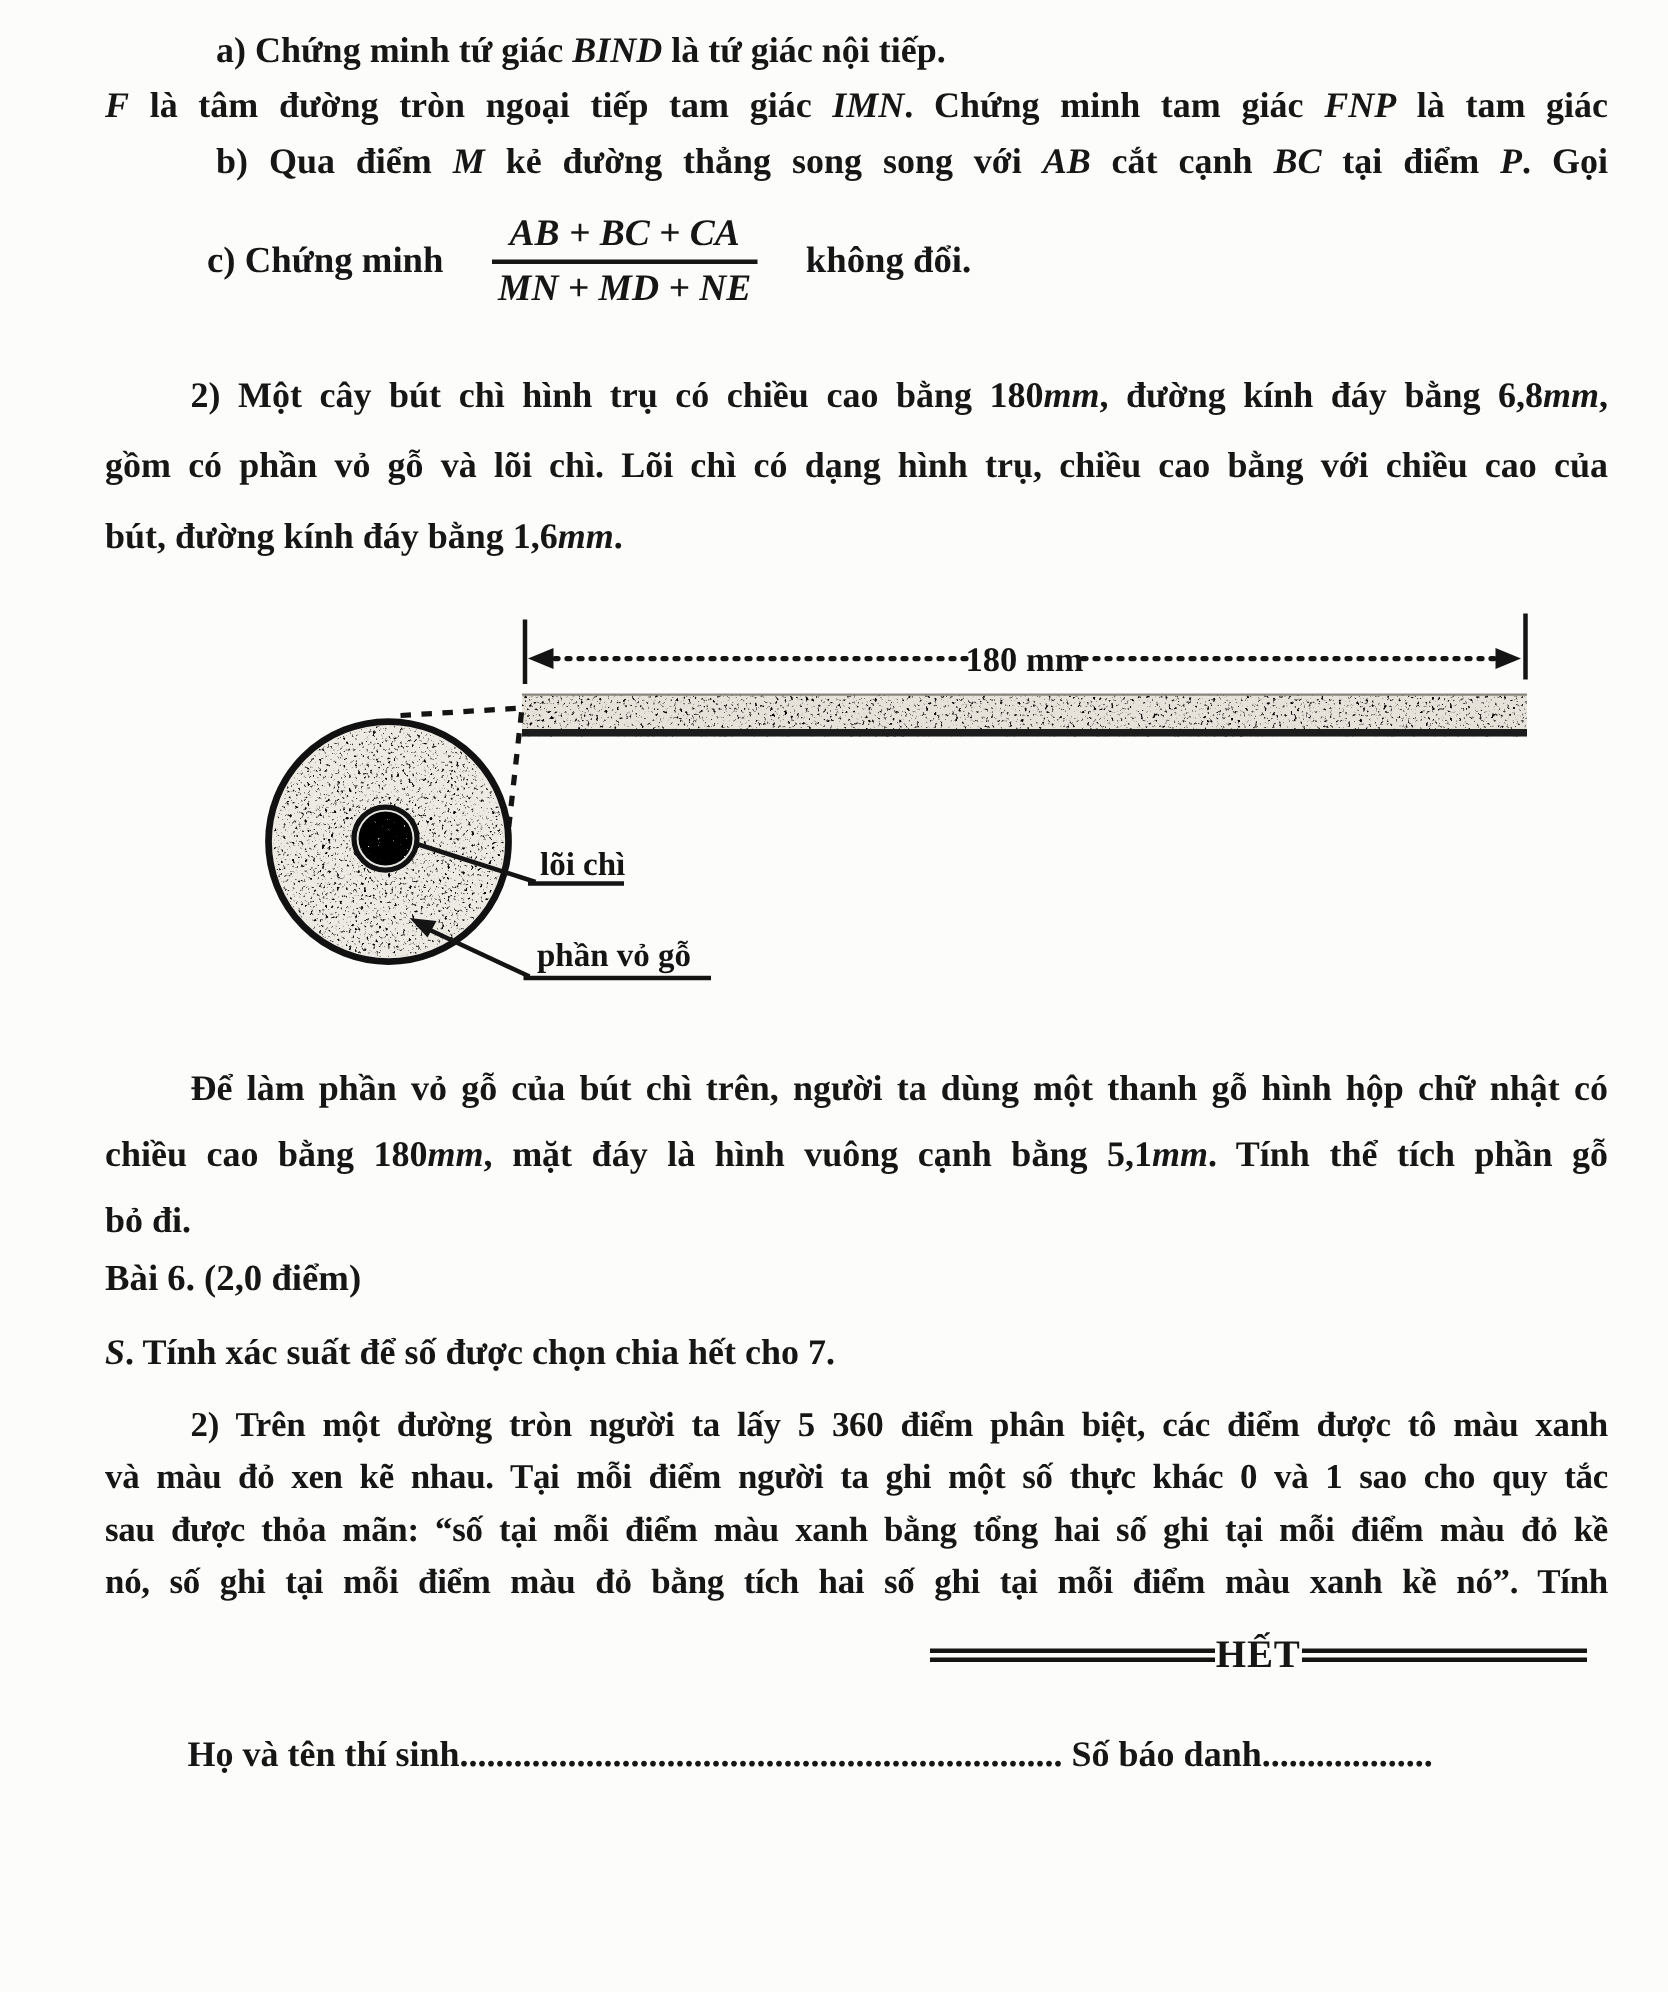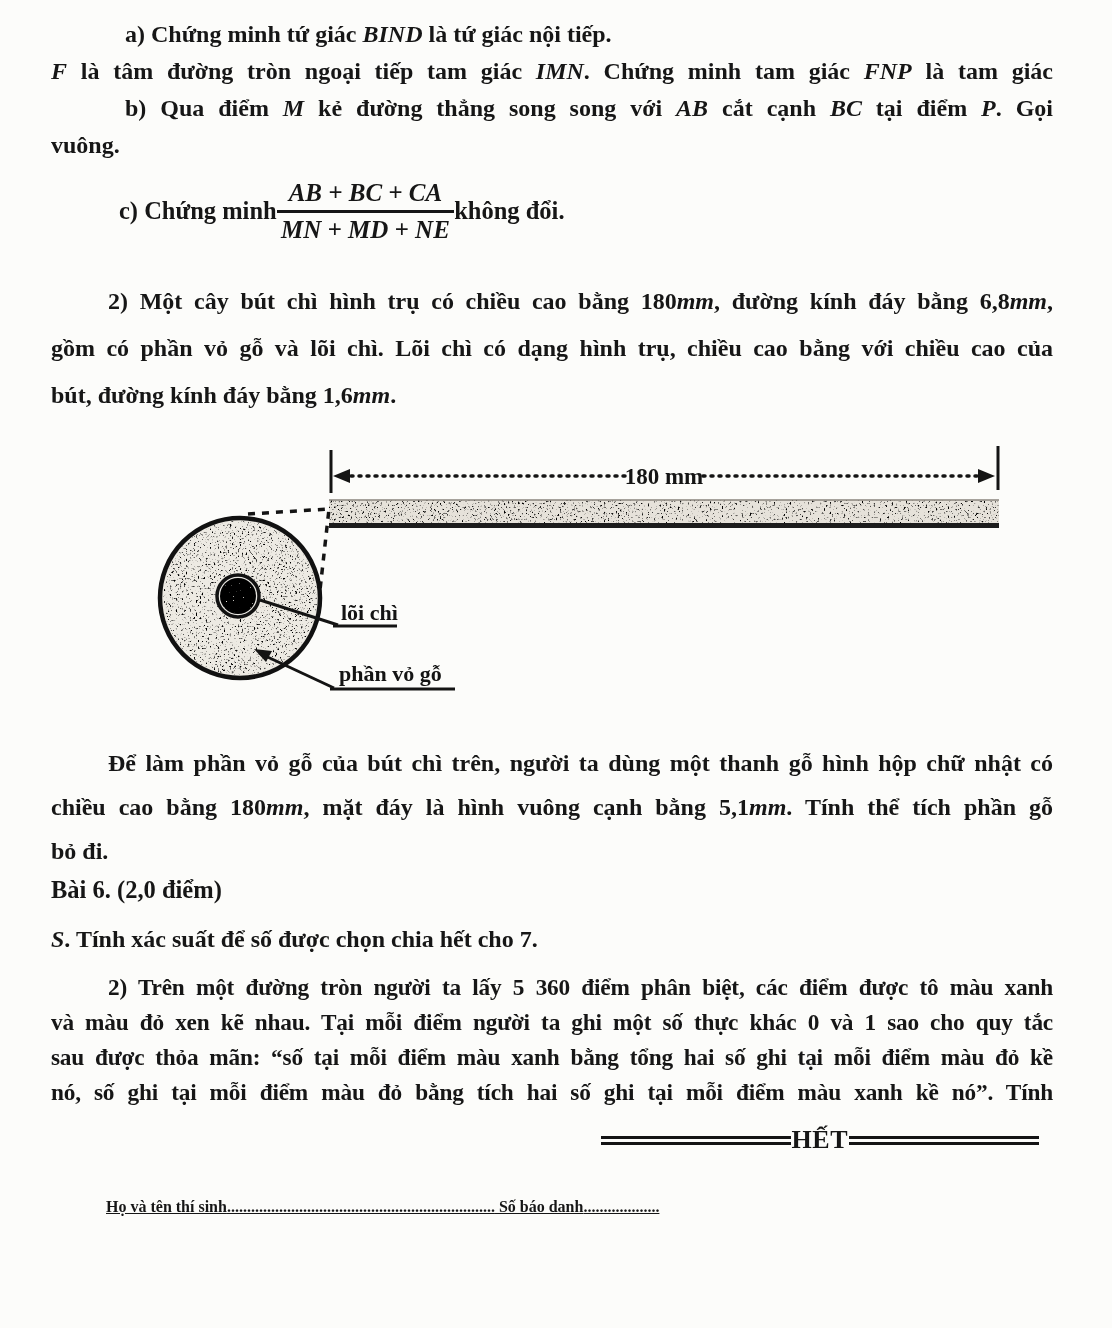--- a/index.html
+++ b/index.html
@@ -5,39 +5,39 @@
   html,body{margin:0;padding:0;background:#ffffff;}
   .page{
     position:relative;
     width:1112px;height:1328px;
     background:#fcfcfa;
     font-family:"Liberation Serif",serif;
     font-weight:bold;
     color:#161616;
     overflow:hidden;
   }
-  .doc{position:absolute;left:51px;top:16px;width:1002px;}
+  .doc{position:absolute;left:70px;top:16px;width:1002px;}
   .para{margin:0;}
   .ln{
     font-size:24px;line-height:37px;
     white-space:nowrap;
     text-align:left;
   }
   .j{text-align:justify;text-align-last:justify;}
   .ind{padding-left:74px;}   
   .ind2{padding-left:57px;}  
   .vi{font-style:italic;}
   
   .p1 .ln{line-height:37px;}
   .cline{
     margin-top:4px;height:86px;
     display:flex;align-items:center;
     font-size:24.5px;padding-left:68px;
   }
-  .frac{display:inline-flex;flex-direction:column;align-items:center;font-size:25px;margin:0 0;}
+  .frac{display:inline-flex;flex-direction:column;align-items:center;font-size:25px;margin:0 32px;}
   .frac .num{border-bottom:3px solid #161616;padding:0 12px 3px;}
   .frac .den{padding-top:3px;font-style:italic;}
   .p2{margin-top:24px;}
   .p2 .ln{font-size:24px;line-height:47px;}
   .figure{position:relative;height:268px;margin-top:14px;margin-left:-58px;width:1028px;padding-left:48px;}
   .p3{margin-top:40px;}
   .p3 .ln{font-size:24px;line-height:44px;}
   .bai .ln{font-size:24.5px;line-height:34px;}
   .p4{margin-top:14px;}
   .p4 .ln{line-height:37px;}
@@ -47,34 +47,33 @@
     margin-top:14px;height:32px;
     display:flex;align-items:center;justify-content:flex-end;
     transform:translateX(-14px);
   }
   .rule{
     width:190px;height:9px;box-sizing:border-box;
     border-top:3px solid #141414;border-bottom:3px solid #141414;
   }
   .end-text{font-size:26px;padding:0 1px;letter-spacing:0.5px;}
   .footer{margin-top:34px;}
-  .footer .ln{font-size:16px;line-height:34px;padding-left:55px;text-decoration:underline;}
+  .footer .ln{font-size:24px;line-height:34px;padding-left:55px;}
   svg text{font-family:"Liberation Serif",serif;font-weight:bold;fill:#141414;}
 </style>
 </head>
 <body>
 
 <div class="page">
   <div class="doc">
 
     <div class="para p1">
       <div class="ln ind"><span>a)  Chứng minh tứ giác </span><span class="vi">BIND</span><span> là tứ giác nội tiếp.</span></div>
       <div class="ln j"><span class="vi">F</span><span> là tâm đường tròn ngoại tiếp tam giác </span><span class="vi">IMN</span><span>. Chứng minh tam giác </span><span class="vi">FNP</span><span> là tam giác</span></div>
       <div class="ln ind j"><span>b)  Qua điểm </span><span class="vi">M</span><span> kẻ đường thẳng song song với </span><span class="vi">AB</span><span> cắt cạnh </span><span class="vi">BC</span><span> tại điểm </span><span class="vi">P</span><span>. Gọi</span></div>
-      <div class="ln"><span>vuông.</span></div>
     </div>
 
     <div class="cline">
       <span>c) Chứng minh</span>
       <span class="frac">
         <span class="num vi">AB + BC + CA</span>
         <span class="den vi">MN + MD + NE</span>
       </span>
       <span>không đổi.</span>
     </div>

